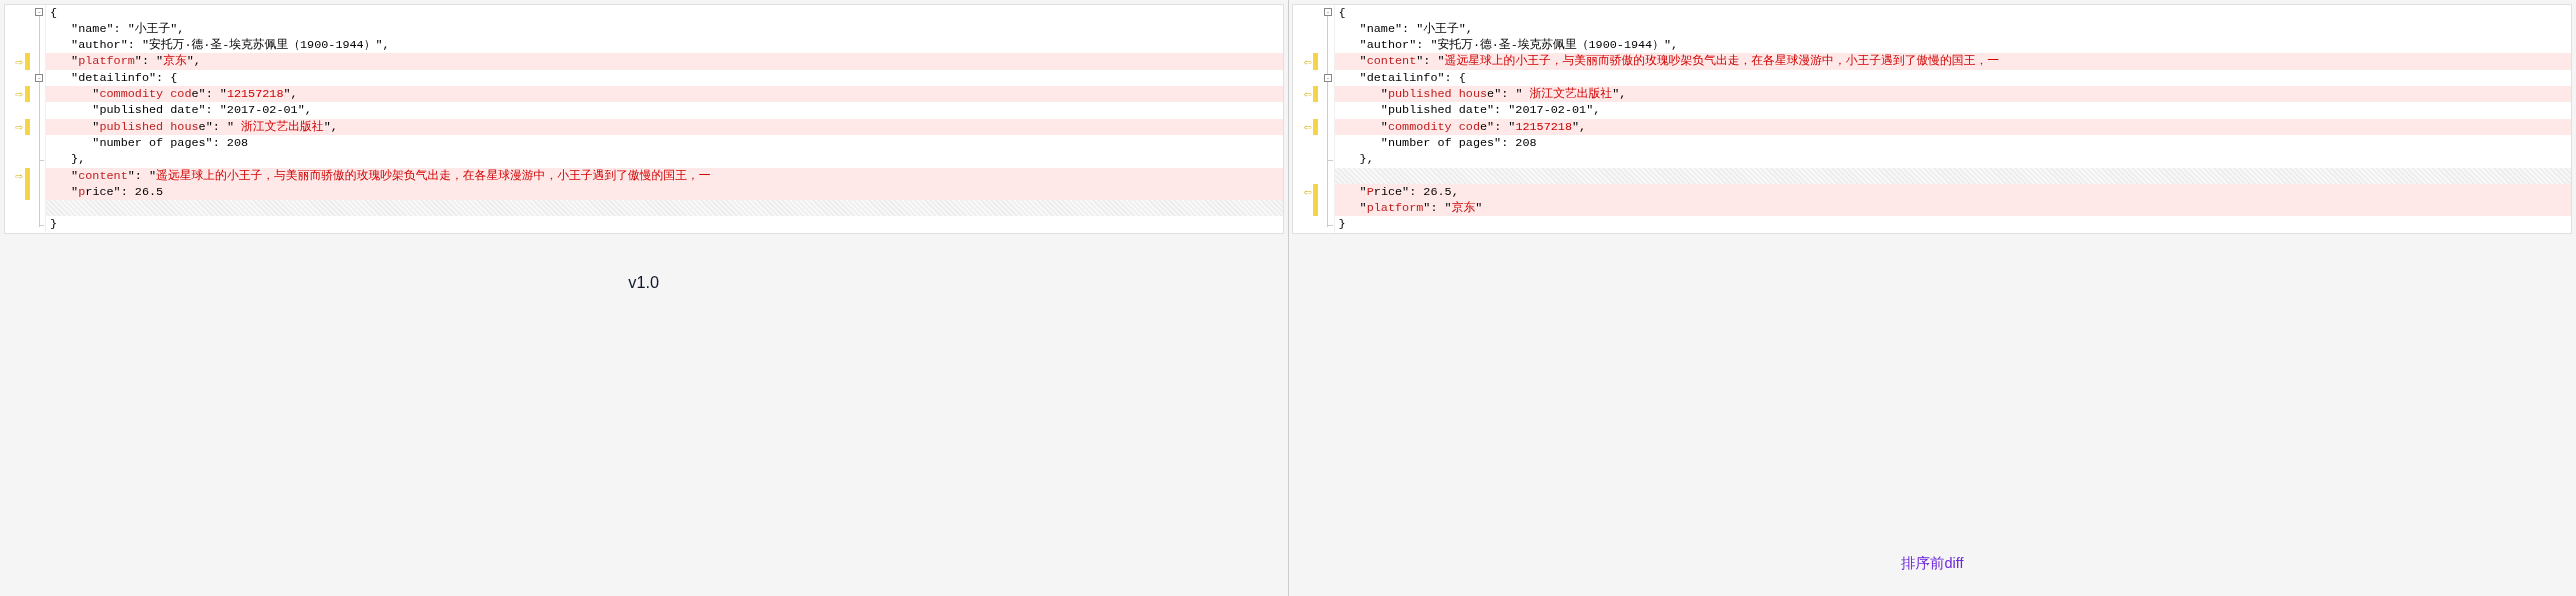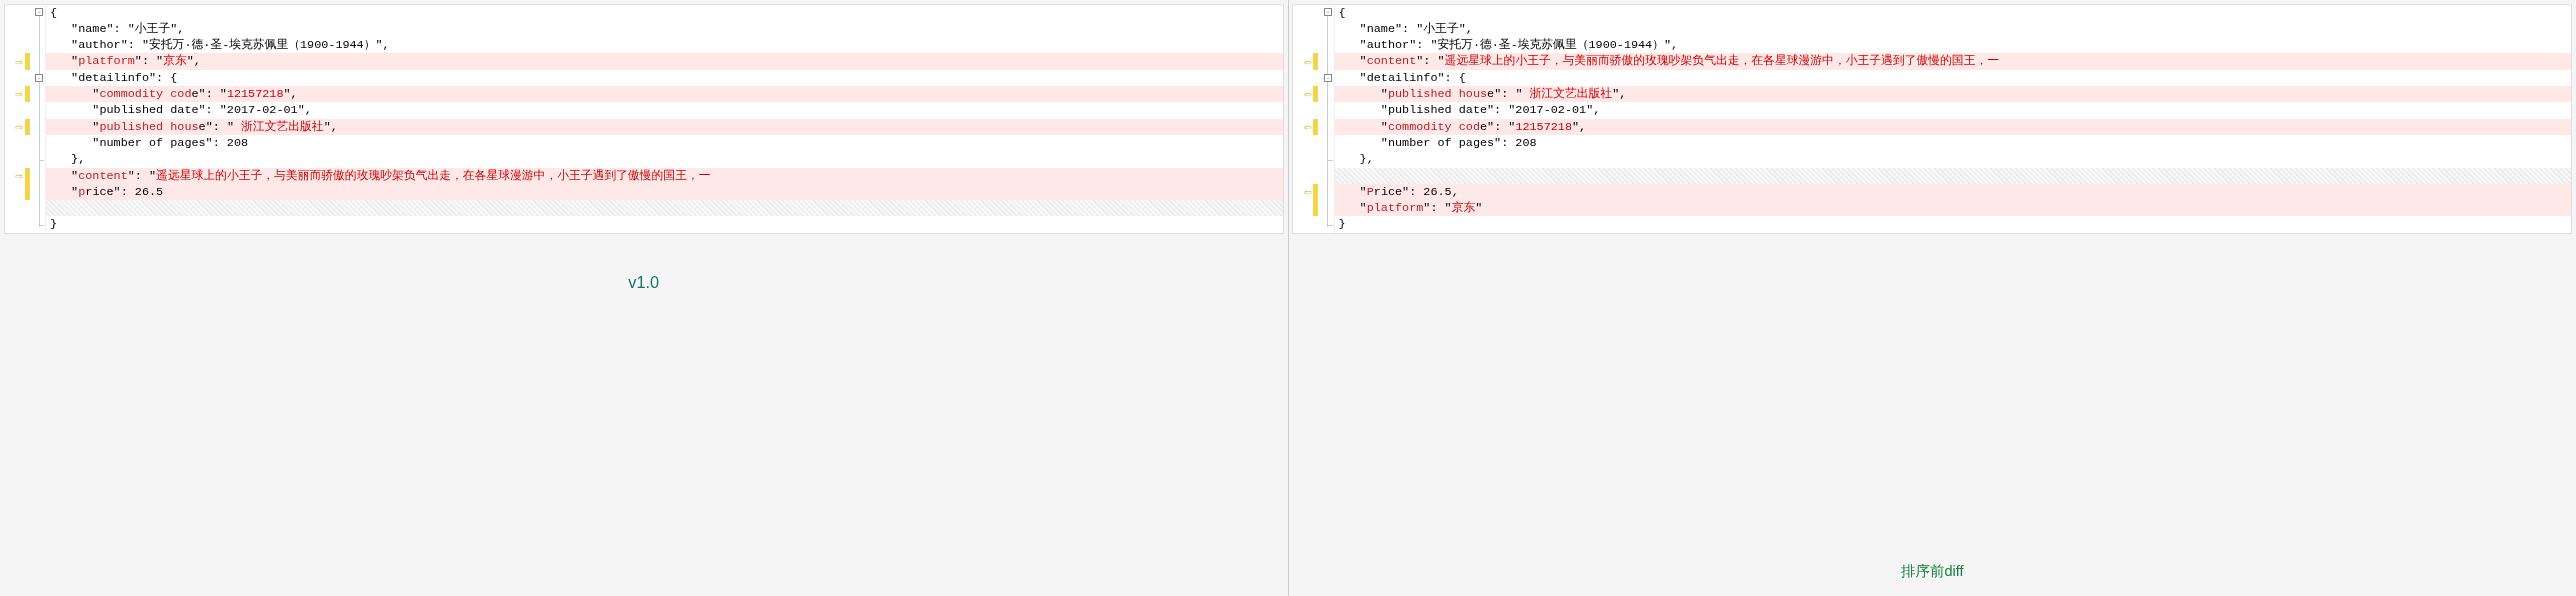--- a/index.html
+++ b/index.html
@@ -13,22 +13,22 @@
 .lines { flex: 1; background: #fff; line-height: 16.3px; white-space: pre; overflow: hidden; }
 .line { height: 16.3px; display: flex; align-items: center; padding-left: 3.6px; }
 .line.diff { background: #ffe8e8; }
 .line.empty { background: repeating-linear-gradient(45deg, #f8f8f8, #f8f8f8 1.8px, #eee 1.8px, #eee 3.6px); }
 .gutter-mark { height: 16.3px; display: flex; align-items: center; justify-content: center; position: relative; }
 .arrow-right { color: #d4a900; font-size: 12.7px; }
 .arrow-left { color: #d4a900; font-size: 12.7px; }
 .yellow-bar { position: absolute; left: 20px; top: 0; width: 5.4px; height: 16.3px; background: #f5d547; }
 .k-red { color: #c02020; }
 .v-red { color: #d00000; }
-.version-label { text-align: center; color: #0f766e; font-size: 16.3px; margin-top: 36px; font-family: Arial, sans-serif; }
-.footer-label { position: absolute; bottom: 16px; left: 50%; transform: translateX(-50%); color: #15803d; font-size: 14.5px; font-family: Arial, sans-serif; }
+.version-label { text-align: center; color: #0f172a; font-size: 16.3px; margin-top: 36px; font-family: Arial, sans-serif; }
+.footer-label { position: absolute; bottom: 24px; left: 50%; transform: translateX(-50%); color: #6d28d9; font-size: 14.5px; font-family: Arial, sans-serif; }
 .fold-line { position: absolute; left: 5.4px; top: 5.4px; bottom: 5.4px; width: 0.9px; background: #ccc; }
 .fold-box { position: absolute; left: 1.8px; width: 8.1px; height: 8.1px; border: 0.9px solid #888; background: #fff; font-size: 7.2px; line-height: 6.3px; text-align: center; color: #888; }
 .fold-end { position: absolute; left: 5.4px; width: 5.4px; height: 0.9px; background: #ccc; }
 </style>
 </head>
 <body>
 
 <div class="container">
   <div class="pane pane-left">
     <div class="code-area">

